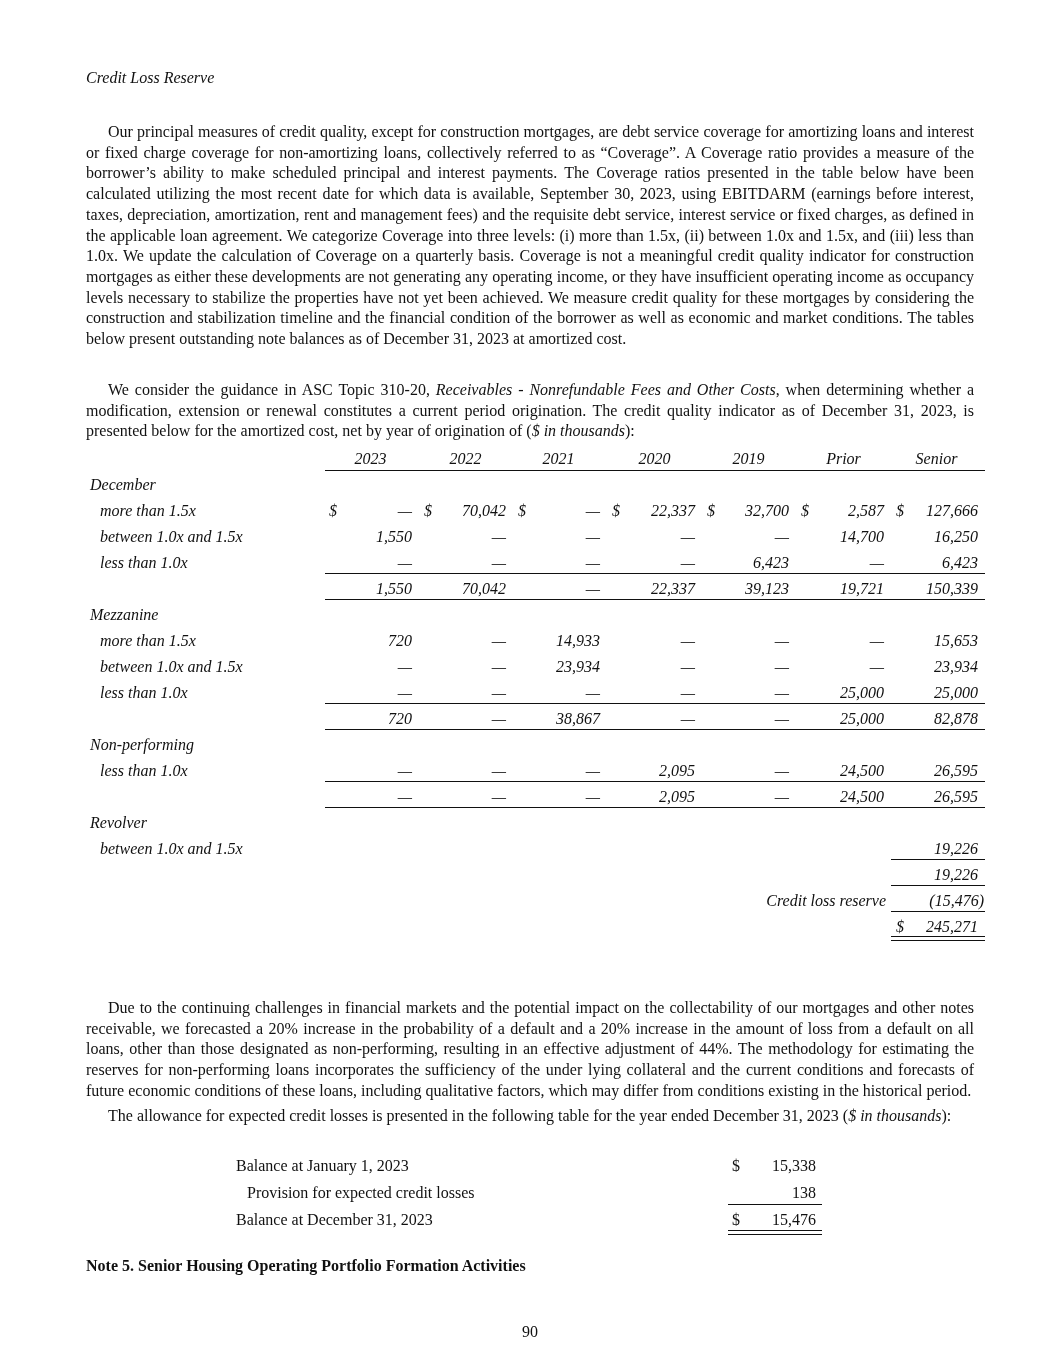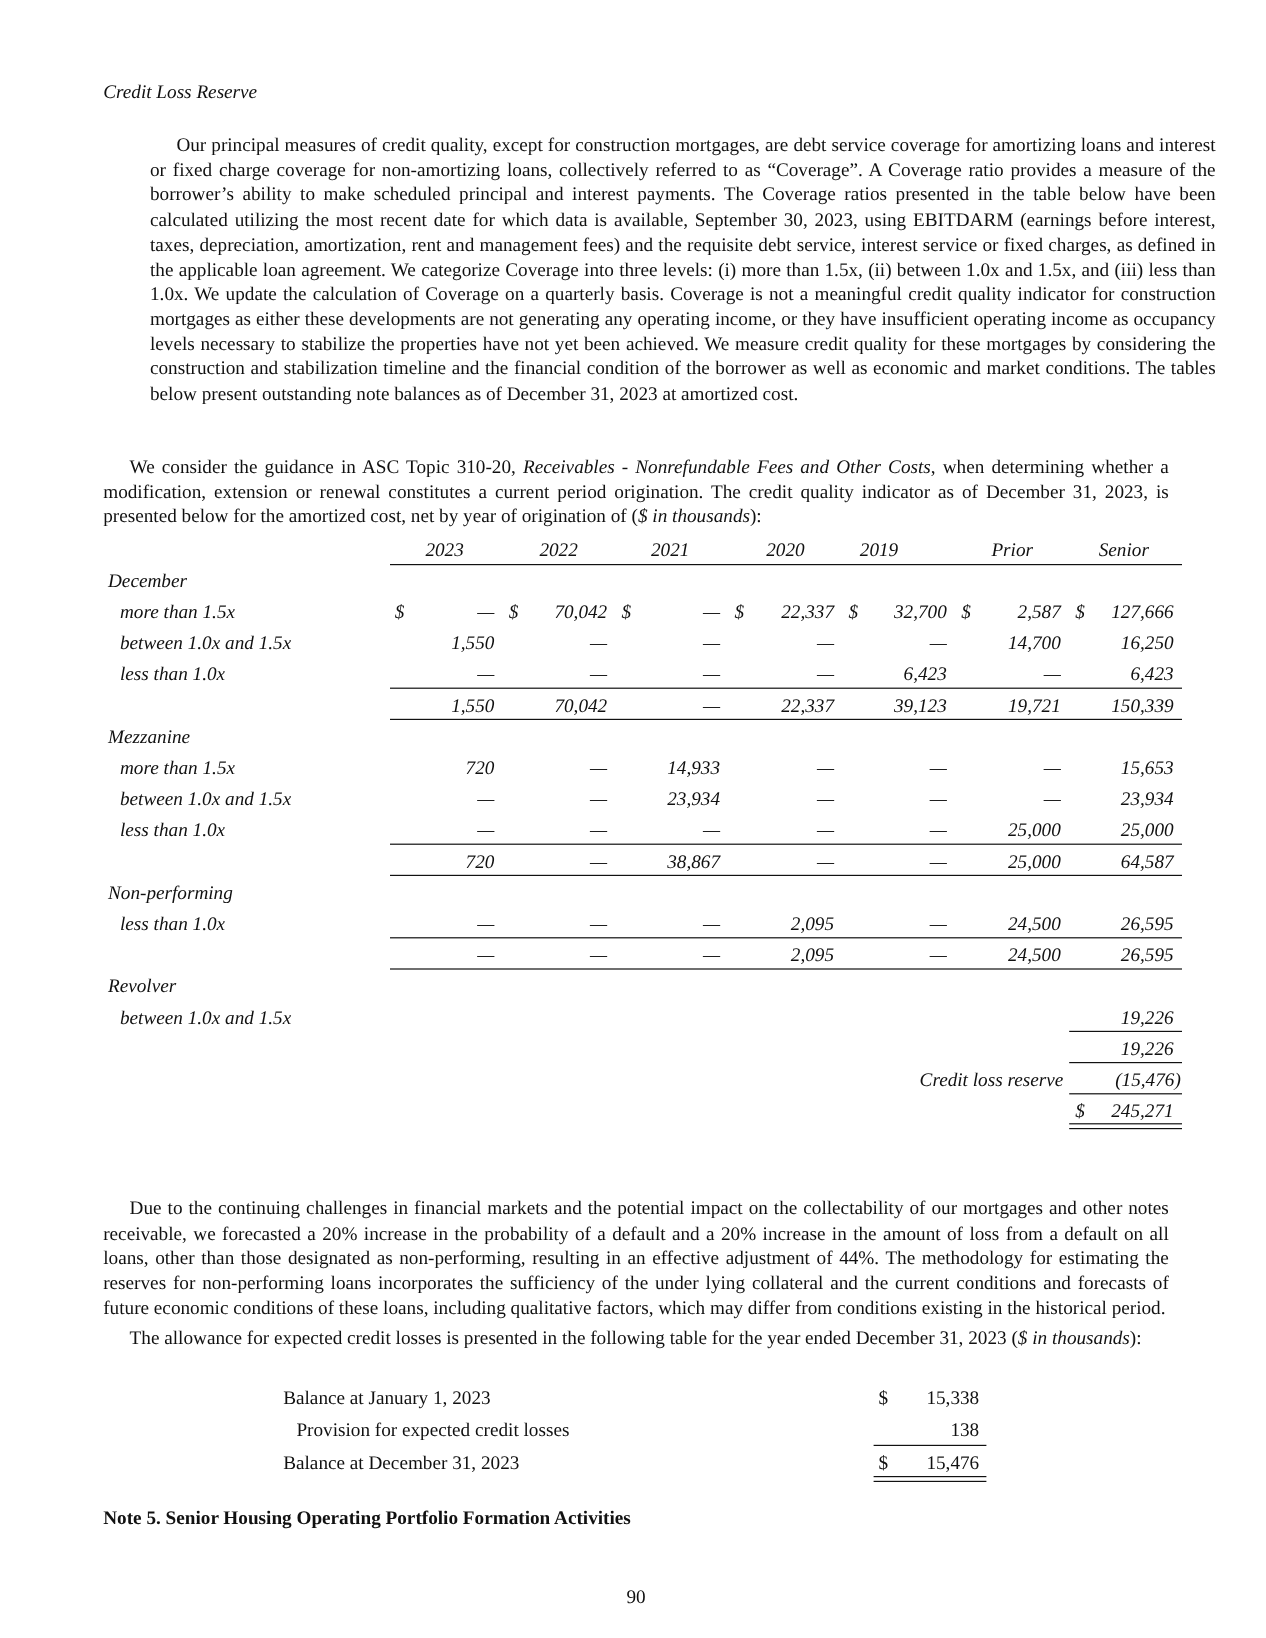--- a/index.html
+++ b/index.html
@@ -8,21 +8,21 @@
     font-family: "Liberation Serif", "DejaVu Serif", serif;
     color: #111111; font-size: 16px;
   }
   .page { position: absolute; left: 86px; top: 0; width: 888px; }
   .section-heading { position: absolute; top: 68px; left: 0; font-style: italic; font-size: 16px; line-height: 20px; }
   .para {
     position: absolute; left: 0; width: 888px; text-align: justify;
     text-align-last: left; line-height: 20.7px; font-size: 16px; margin: 0;
     text-indent: 22px;
   }
-  #p1 { top: 112px; margin-left: 39px; }
+  #p1 { top: 122px; }
   #p2 { top: 380px; }
   #p3 { top: 998px; }
   #p4 { top: 1106px; }
   .it { font-style: italic; }
 
   
   .cq { position: absolute; left: 0; top: 448px; width: 900px; }
   .cq-row { position: absolute; left: 0; height: 26px; width: 900px; font-style: italic; }
   .cq-label { position: absolute; left: 4px; top: 0; line-height: 22px; white-space: nowrap; }
   .cq-label.sub { left: 14px; }
@@ -50,21 +50,21 @@
 
   <p class="para" id="p2"><span>We consider the guidance in ASC Topic 310-20, </span><span class="it">Receivables - Nonrefundable Fees and Other Costs</span><span>, when determining whether a modification, extension or renewal constitutes a current period origination. The credit quality indicator as of December 31, 2023, is presented below for the amortized cost, net by year of origination of (</span><span class="it">$ in thousands</span><span>):</span></p>
 
   <div class="cq">
 
     <div class="cq-row" style="top:0">
       <span class="hdr" style="left:252px;width:65px">2023</span>
       <span class="hdr" style="left:347px;width:65px">2022</span>
       <span class="hdr" style="left:440px;width:65px">2021</span>
       <span class="hdr" style="left:536px;width:65px">2020</span>
-      <span class="hdr" style="left:614px;width:65px">2019</span>
+      <span class="hdr" style="left:630px;width:65px">2019</span>
       <span class="hdr" style="left:725px;width:65px">Prior</span>
       <span class="hdr" style="left:818px;width:65px">Senior</span>
     </div>
     <div class="rule" style="top:22px;left:239px;width:660px"></div>
 
     <div class="cq-row" style="top:26px">
       <span class="cq-label">December</span>
     </div>
     <div class="cq-row" style="top:52px">
       <span class="cq-label sub">more than 1.5x</span>
@@ -149,21 +149,21 @@
       <span class="cell" style="right:8px">25,000</span>
     </div>
     <div class="rule" style="top:255px;left:239px;width:660px"></div>
     <div class="cq-row" style="top:260px">
       <span class="cell" style="right:574px">720</span>
       <span class="cell" style="right:480px">—</span>
       <span class="cell" style="right:386px">38,867</span>
       <span class="cell" style="right:291px">—</span>
       <span class="cell" style="right:197px">—</span>
       <span class="cell" style="right:102px">25,000</span>
-      <span class="cell" style="right:8px">64,587</span>
+      <span class="cell" style="right:8px">82,878</span>
     </div>
     <div class="rule" style="top:281px;left:239px;width:660px"></div>
 
     <div class="cq-row" style="top:286px">
       <span class="cq-label">Non-performing</span>
     </div>
     <div class="cq-row" style="top:312px">
       <span class="cq-label sub">less than 1.0x</span>
       <span class="cell" style="right:574px">—</span>
       <span class="cell" style="right:480px">—</span>

